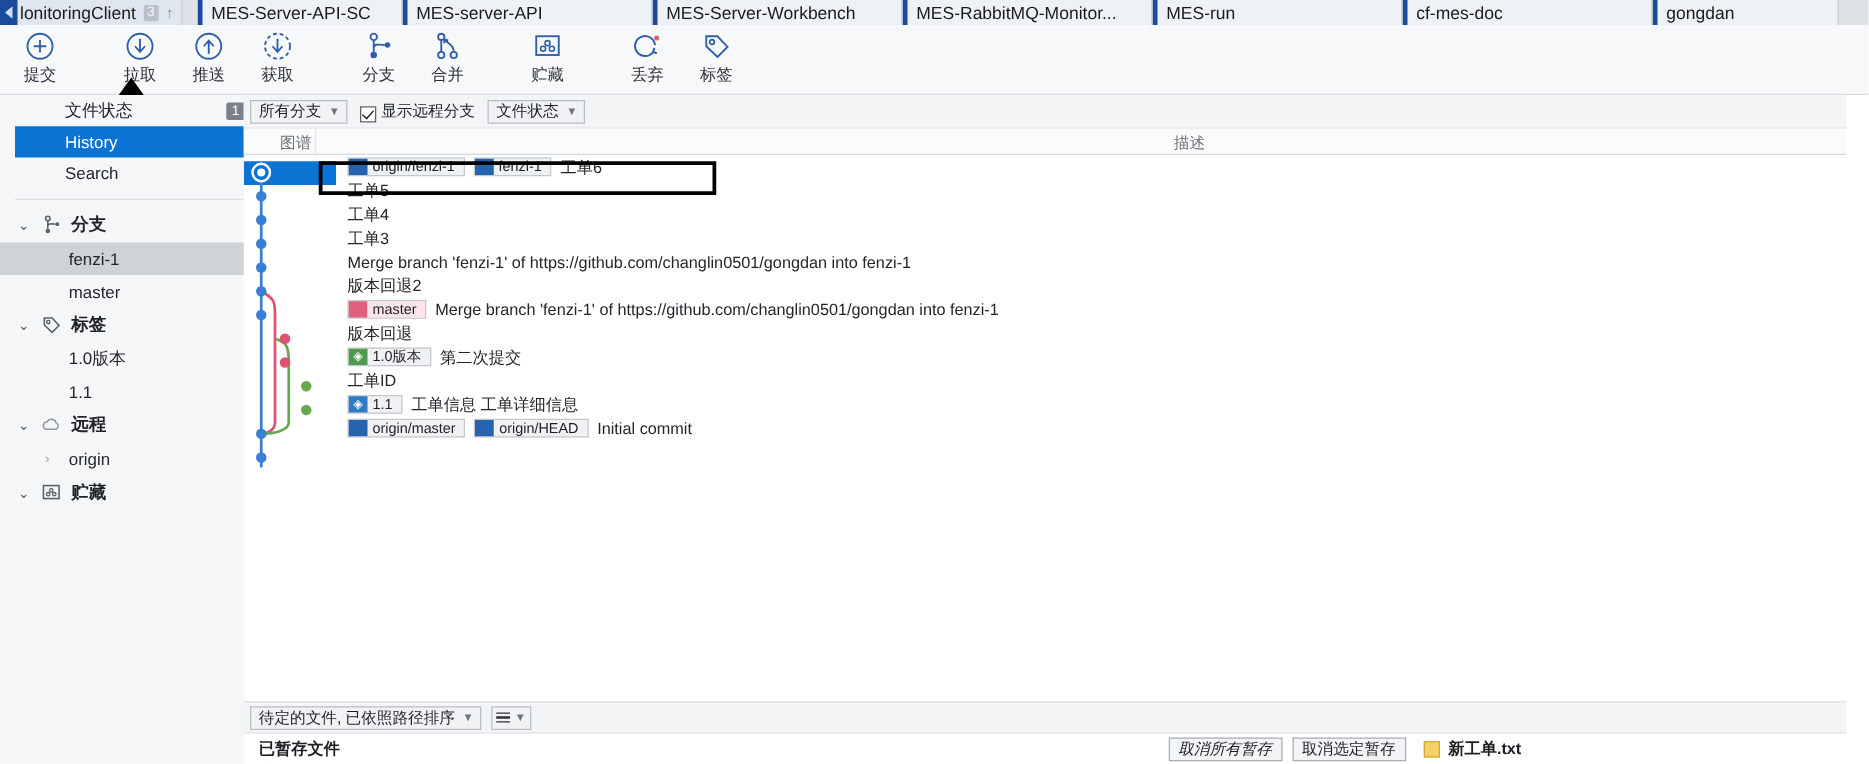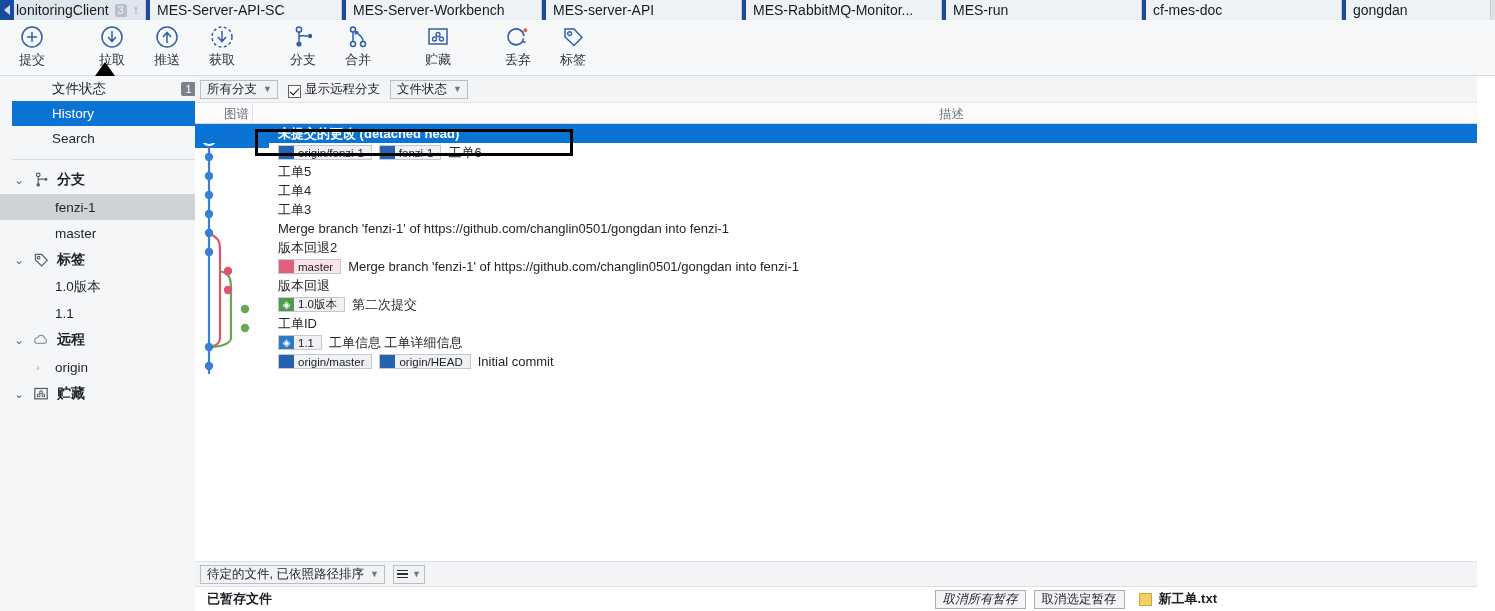--- a/index.html
+++ b/index.html
@@ -187,31 +187,31 @@
 
   <div class="tabbar" id="tabbar">
       <div class="tab first" style="width: 146px;">
         <span class="lead">
           <span class="caret"></span>
         </span>
         <span class="label">lonitoringClient</span>
         <span class="count-badge">3</span>
         <span class="uparrow">↑</span>
       </div>
-      <div class="tab" style="width: 196px;">
+      <div class="tab" style="width: 164px; margin-left: 12px;">
         <span class="lead"></span>
         <span class="label">MES-Server-API-SC</span>
       </div>
       <div class="tab" style="width: 200px;">
         <span class="lead"></span>
+        <span class="label">MES-server-API</span>
+      </div>
+      <div class="tab" style="width: 200px;">
+        <span class="lead"></span>
         <span class="label">MES-Server-Workbench</span>
-      </div>
-      <div class="tab" style="width: 200px;">
-        <span class="lead"></span>
-        <span class="label">MES-server-API</span>
       </div>
       <div class="tab" style="width: 200px;">
         <span class="lead"></span>
         <span class="label">MES-RabbitMQ-Monitor...</span>
       </div>
       <div class="tab" style="width: 200px;">
         <span class="lead"></span>
         <span class="label">MES-run</span>
       </div>
       <div class="tab" style="width: 200px;">
@@ -434,23 +434,20 @@
           <circle cx="14" cy="109" r="4.2" fill="#3b7fd4"></circle>
           <circle cx="14" cy="128" r="4.2" fill="#3b7fd4"></circle>
           <circle cx="33" cy="147" r="4.2" fill="#e0526f"></circle>
           <circle cx="33" cy="166" r="4.2" fill="#e0526f"></circle>
           <circle cx="50" cy="185" r="4.2" fill="#6aa84f"></circle>
           <circle cx="50" cy="204" r="4.2" fill="#6aa84f"></circle>
           <circle cx="14" cy="223" r="4.2" fill="#3b7fd4"></circle>
           <circle cx="14" cy="242" r="4.2" fill="#3b7fd4"></circle>
         </svg>
       <div class="rows" id="rows">
-          <div class="row sel">
-            <span class="seltext">未提交的更改 (detached head)</span>
-          </div>
           <div class="row">
             <span class="badge br">
               <span class="bi">𝕅</span>
               <span class="bt">origin/fenzi-1</span>
             </span>
             <span class="badge br">
               <span class="bi">𝕅</span>
               <span class="bt">fenzi-1</span>
             </span>
             <span>工单6</span>

